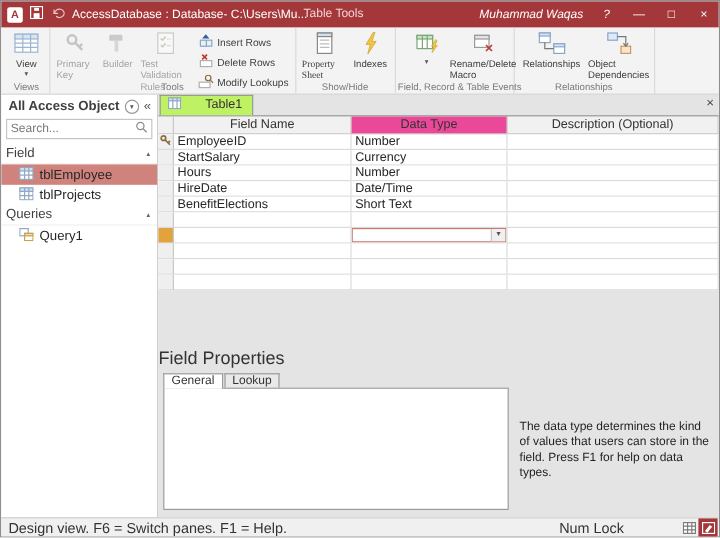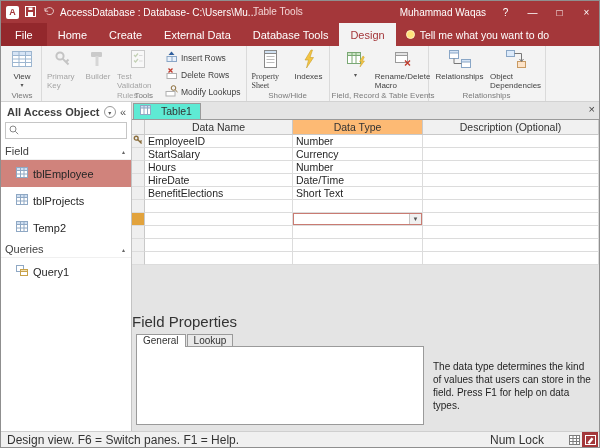--- a/index.html
+++ b/index.html
@@ -5,21 +5,21 @@
   *{margin:0;padding:0;box-sizing:border-box;}
   body{font-family:"Liberation Sans",sans-serif;background:#fff;}
   .app{width:600px;height:448px;position:relative;overflow:hidden;border:1px solid #8f8f8f;font-size:11px;color:#262626;background:#fff;display:flex;flex-direction:column;}
 
   
   .titlebar{height:22px;background:#a4373a;display:flex;align-items:center;color:#fff;padding:0 5px;gap:6px;flex:0 0 auto;}
   .qat{display:flex;align-items:center;gap:6px;}
   .app-icon{width:13px;height:13px;background:#fff;color:#a4373a;font-size:9px;font-weight:bold;display:flex;align-items:center;justify-content:center;border-radius:2px;}
   .tb-title{font-size:10px;white-space:nowrap;}
   .tb-context{position:absolute;left:252px;top:5px;font-size:10px;color:#f3d4d4;}
-  .tb-right{margin-left:auto;display:flex;align-items:center;gap:12px;font-size:10px;}
+  .tb-right{margin-left:auto;display:flex;align-items:center;gap:12px;font-size:10px;font-style:italic;}
   .win-btn{width:15px;text-align:center;font-size:10px;cursor:default;}
 
   
   .tabrow{height:23px;background:#a4373a;display:flex;align-items:stretch;color:#fff;font-size:11px;flex:0 0 auto;}
   .tab{padding:0 11px;display:flex;align-items:center;white-space:nowrap;}
   .tab.file{background:#93282c;padding:0 14px;}
   .tab.active{background:#f3f3f3;color:#a4373a;}
   .tellme{display:flex;align-items:center;gap:5px;padding:0 10px;font-size:10.5px;}
   .bulb{width:9px;height:9px;border-radius:50%;background:#ffe27a;border:1px solid #fff2c0;display:inline-block;}
 
@@ -41,35 +41,35 @@
   .sidebar{width:131px;background:#fff;border-right:1px solid #c3c3c3;display:flex;flex-direction:column;font-size:11px;flex:0 0 auto;}
   .sb-header{display:flex;align-items:center;padding:4px 5px 3px 6px;gap:4px;}
   .sb-title{font-weight:bold;font-size:11px;color:#3f3f3f;flex:1;white-space:nowrap;overflow:hidden;}
   .sb-dd{width:12px;height:12px;border:1px solid #9a9a9a;border-radius:50%;display:flex;align-items:center;justify-content:center;font-size:6px;color:#555;}
   .sb-collapse{font-size:11px;color:#555;}
   .sb-search{margin:1px 4px 4px 4px;border:1px solid #c6c6c6;height:17px;display:flex;align-items:center;padding:0 3px;background:#fff;}
   .sb-search input{border:none;outline:none;flex:1;min-width:0;font-size:10px;font-family:"Liberation Sans",sans-serif;color:#444;}
   .sb-search input::placeholder{color:#777;}
   .sb-section{display:flex;align-items:center;justify-content:space-between;padding:2px 6px 2px 4px;color:#3f3f3f;border-bottom:1px solid #f0f0f0;}
   .chev{font-size:6px;color:#666;}
-  .sb-item{display:flex;align-items:center;gap:5px;padding:0 2px 0 15px;height:27px;white-space:nowrap;}
+  .sb-item{display:flex;align-items:center;gap:5px;padding:0 2px 0 15px;height:17px;white-space:nowrap;}
   .sb-item.selected{background:#d0837c;}
   .sb-fill{flex:1;}
 
   
   .main{flex:1;background:#e4e4e4;display:flex;flex-direction:column;min-width:0;position:relative;}
   .doc-tabstrip{height:18px;display:flex;align-items:flex-end;border-bottom:1px solid #9a9a9a;padding-left:1px;position:relative;flex:0 0 auto;}
-  .doc-tab{background:#5eead4;border:1px solid #9a9a9a;border-bottom:none;padding:1px 8px 2px 6px;display:flex;gap:10px;font-size:10.5px;color:#333;}
+  .doc-tab{background:#bef264;border:1px solid #9a9a9a;border-bottom:none;padding:1px 8px 2px 6px;display:flex;gap:20px;font-size:10.5px;color:#333;}
   .doc-close{position:absolute;right:4px;top:2px;font-size:11px;color:#444;line-height:1;}
 
   
   .ghead{height:15px;display:flex;background:#fff;flex:0 0 auto;}
   .hsel{width:13px;background:#f1f1f1;border-right:1px solid #c9c9c9;border-bottom:1px solid #c9c9c9;}
   .hcell{background:#f1f1f1;border-right:1px solid #c9c9c9;border-bottom:1px solid #c9c9c9;display:flex;align-items:center;justify-content:center;font-size:10.5px;color:#333;overflow:hidden;white-space:nowrap;}
-  .hcell.gold{background:#fdba74;}
+  .hcell.gold{background:#ec4899;}
   .grow{display:flex;height:13px;background:#fff;flex:0 0 auto;}
   .gsel{width:13px;background:#efefef;border-right:1px solid #c9c9c9;border-bottom:1px solid #dcdcdc;display:flex;align-items:center;justify-content:center;flex:0 0 auto;}
   .gcell{border-right:1px solid #dcdcdc;border-bottom:1px solid #dcdcdc;padding:0 3px;font-size:10.5px;display:flex;align-items:center;white-space:nowrap;overflow:hidden;}
   .c-field{width:148px;flex:0 0 auto;}
   .c-type{width:130px;flex:0 0 auto;}
   .c-desc{flex:1;min-width:0;}
   .grow.current .gsel{background:#e2a33d;}
   .combo-cell{padding:0;}
   .combo{flex:1;height:12px;border:1px solid #c97b72;background:#fff;display:flex;align-items:center;justify-content:flex-end;}
   .arrowbox{width:12px;height:100%;border-left:1px solid #c6c6c6;background:#f0f0f0;display:flex;align-items:center;justify-content:center;font-size:6px;color:#555;}
@@ -79,21 +79,21 @@
   .ptab{font-size:10px;padding:0 6px 1px 6px;border:1px solid #9a9a9a;border-bottom:none;background:#e9e9e9;color:#333;}
   .ptab.active{background:#fff;position:relative;z-index:2;}
   .parea{flex:1;display:flex;padding:0 6px 6px 4px;gap:9px;min-height:0;}
   .pgrid{width:288px;background:#fff;border:1px solid #9a9a9a;flex:0 0 auto;margin-top:-1px;}
   .phelp{flex:1;display:flex;align-items:center;min-width:0;}
   .phelp .txt{font-size:10px;color:#1f1f1f;line-height:1.3;max-width:160px;}
 
   
   .statusbar{height:16px;background:#f0f0f0;border-top:1px solid #cfcfcf;display:flex;align-items:center;padding:0 1px 0 6px;font-size:12px;color:#333;gap:4px;flex:0 0 auto;}
   .st-left{flex:1;white-space:nowrap;overflow:hidden;}
-  .numlock{margin-right:18px;white-space:nowrap;}
+  .numlock{margin-right:42px;white-space:nowrap;}
   .viewbtns{display:flex;height:16px;}
   .vbtn{width:16px;height:16px;display:flex;align-items:center;justify-content:center;}
   .vbtn.active{background:#a4373a;}
 </style>
 </head>
 <body>
 
 <div class="app">
 
   <div class="titlebar">
@@ -113,32 +113,20 @@
     <span class="tb-context">Table Tools</span>
     <div class="tb-right">
       <span>Muhammad Waqas</span>
       <span class="win-btn">?</span>
       <span class="win-btn">—</span>
       <span class="win-btn">□</span>
       <span class="win-btn">×</span>
     </div>
   </div>
 
-  <div class="tabrow">
-    <div class="tab file">File</div>
-    <div class="tab">Home</div>
-    <div class="tab">Create</div>
-    <div class="tab">External Data</div>
-    <div class="tab">Database Tools</div>
-    <div class="tab active">Design</div>
-    <div class="tellme">
-      <span class="bulb"></span>
-      <span>Tell me what you want to do</span>
-    </div>
-  </div>
 
   <div class="ribbon">
 
     <div class="rgroup">
       <div class="bigbtn" style="width:32px;">
         <span><svg width="22" height="20">
               <rect x="1.5" y="2.5" width="19" height="15" fill="#fff" stroke="#9db6d0"></rect>
               <rect x="1.5" y="2.5" width="19" height="4" fill="#d6e4f5" stroke="#9db6d0"></rect>
               <line x1="8" y1="2.5" x2="8" y2="17.5" stroke="#9db6d0"></line>
               <line x1="14.5" y1="2.5" x2="14.5" y2="17.5" stroke="#9db6d0"></line>
@@ -275,20 +263,21 @@
 
     <aside class="sidebar">
       <div class="sb-header">
         <span class="sb-title">All Access Objects</span>
         <span class="sb-dd">
             <span>▾</span>
           </span>
         <span class="sb-collapse">«</span>
       </div>
       <div class="sb-search">
+        <input placeholder="Search..." style="">
         <span><svg width="10" height="10">
               <circle cx="4" cy="4" r="3" fill="none" stroke="#888"></circle>
               <line x1="6.3" y1="6.3" x2="9.2" y2="9.2" stroke="#888"></line>
             </svg></span>
       </div>
       <div class="sb-section">
         <span>Field</span>
         <span class="chev">▴</span>
       </div>
       <div class="sb-item selected">
@@ -303,30 +292,20 @@
       </div>
       <div class="sb-item">
         <span><svg width="12" height="11">
               <rect x="0.5" y="0.5" width="11" height="10" fill="#fff" stroke="#8fa8c4"></rect>
               <rect x="0.5" y="0.5" width="11" height="3" fill="#cfdff2" stroke="#8fa8c4"></rect>
               <line x1="4.5" y1="0.5" x2="4.5" y2="10.5" stroke="#8fa8c4"></line>
               <line x1="8" y1="0.5" x2="8" y2="10.5" stroke="#8fa8c4"></line>
               <line x1="0.5" y1="7" x2="11.5" y2="7" stroke="#8fa8c4"></line>
             </svg></span>
         <span>tblProjects</span>
-      </div>
-      <div class="sb-item">
-        <span><svg width="12" height="11">
-              <rect x="0.5" y="0.5" width="11" height="10" fill="#fff" stroke="#8fa8c4"></rect>
-              <rect x="0.5" y="0.5" width="11" height="3" fill="#cfdff2" stroke="#8fa8c4"></rect>
-              <line x1="4.5" y1="0.5" x2="4.5" y2="10.5" stroke="#8fa8c4"></line>
-              <line x1="8" y1="0.5" x2="8" y2="10.5" stroke="#8fa8c4"></line>
-              <line x1="0.5" y1="7" x2="11.5" y2="7" stroke="#8fa8c4"></line>
-            </svg></span>
-        <span>Temp2</span>
       </div>
       <div class="sb-section">
         <span>Queries</span>
         <span class="chev">▴</span>
       </div>
       <div class="sb-item">
         <span><svg width="12" height="11">
               <rect x="0.5" y="0.5" width="7" height="6" fill="#fff" stroke="#8fa8c4"></rect>
               <rect x="4.5" y="4.5" width="7" height="6" fill="#fff" stroke="#c8a24a"></rect>
               <rect x="4.5" y="4.5" width="7" height="2" fill="#f2dfae" stroke="#c8a24a"></rect>
@@ -345,21 +324,21 @@
                 <line x1="4" y1="0.5" x2="4" y2="9.5" stroke="#8fa8c4"></line>
                 <line x1="7.5" y1="0.5" x2="7.5" y2="9.5" stroke="#8fa8c4"></line>
               </svg></span>
           <span>Table1</span>
         </div>
         <span class="doc-close">×</span>
       </div>
 
       <div class="ghead">
         <div class="hsel"></div>
-        <div class="hcell c-field">Data Name</div>
+        <div class="hcell c-field">Field Name</div>
         <div class="hcell c-type gold">Data Type</div>
         <div class="hcell c-desc">Description (Optional)</div>
       </div>
 
       <div class="grow">
         <div class="gsel">
             <span><svg width="10" height="10">
                 <circle cx="3.2" cy="3.2" r="1.9" fill="none" stroke="#8a6d3b" stroke-width="1.4"></circle>
                 <line x1="4.6" y1="4.6" x2="8.6" y2="8.6" stroke="#8a6d3b" stroke-width="1.4"></line>
                 <line x1="7" y1="7" x2="8.6" y2="5.4" stroke="#8a6d3b" stroke-width="1.4"></line>

